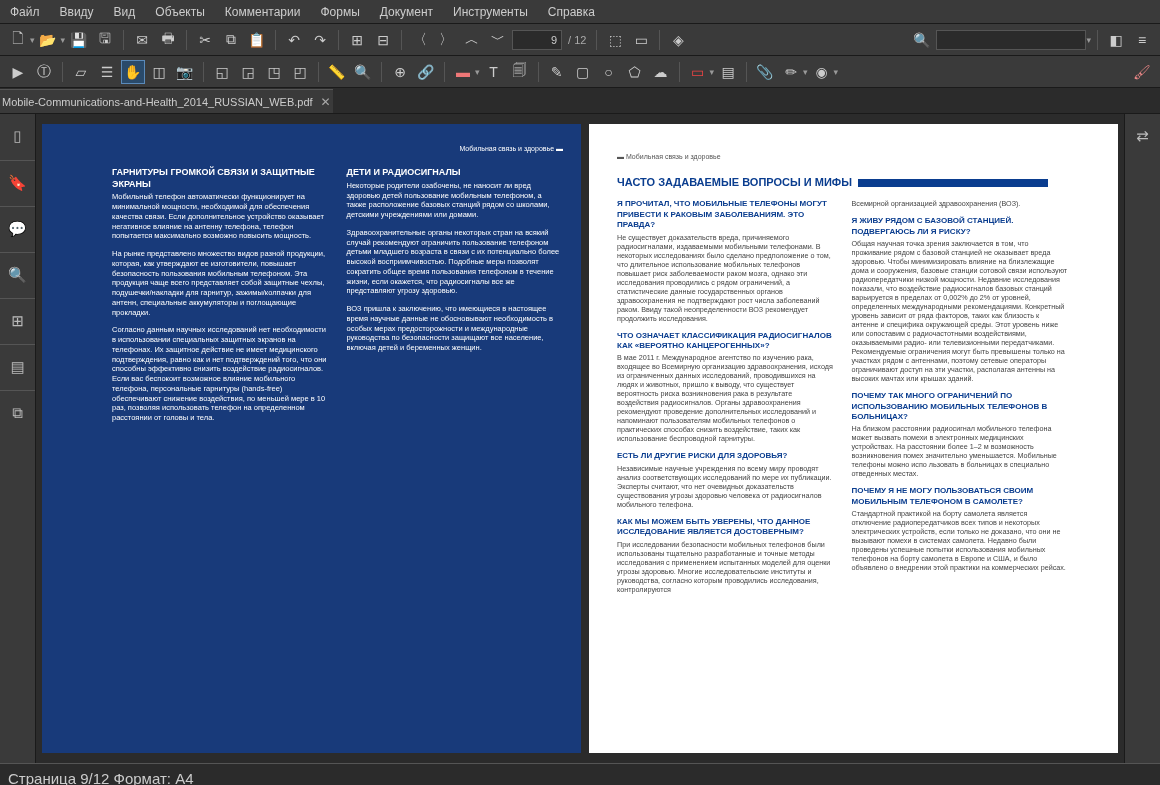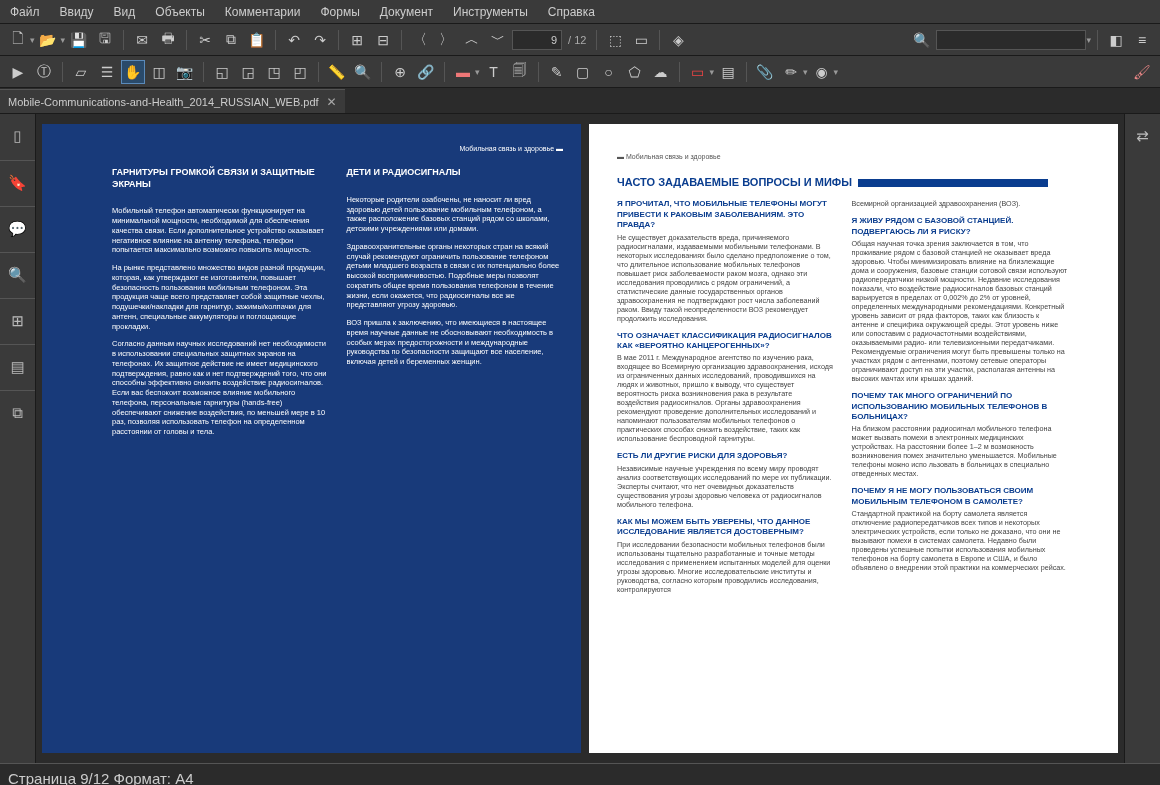--- a/index.html
+++ b/index.html
@@ -9,38 +9,38 @@
 .toolbar{background:#3a3a3a;height:32px;display:flex;align-items:center;padding:0 6px;border-bottom:1px solid #1a1a1a;gap:2px}
 .toolbar2{background:#3a3a3a;height:32px;display:flex;align-items:center;padding:0 6px;border-bottom:1px solid #1a1a1a;gap:2px}
 .tbtn{width:24px;height:24px;display:flex;align-items:center;justify-content:center;cursor:pointer;color:#ccc;font-size:14px}
 .tbtn.sel{background:#2a4a6a;border:1px solid #5a8aba}
 .sep{width:1px;height:20px;background:#555;margin:0 4px}
 .dd{font-size:9px;color:#999;margin-left:-2px}
 .pagein{background:#2b2b2b;border:1px solid #555;color:#ccc;width:50px;height:20px;padding:0 4px;text-align:right;font-size:11px}
 .pgtot{color:#aaa;font-size:11px;margin:0 4px}
 .search{background:#2b2b2b;border:1px solid #555;height:20px;width:150px;padding:0 4px}
 .tabbar{background:#2b2b2b;height:26px;display:flex;align-items:flex-end;border-bottom:1px solid #1a1a1a}
-.tab{background:#3a3a3a;height:24px;padding:0 8px;display:flex;align-items:center;font-size:11px;color:#ccc;gap:8px;border-top:1px solid #555}
+.tab{background:#3a3a3a;height:24px;padding:0 2px;display:flex;align-items:center;font-size:11px;color:#ccc;gap:8px;border-top:1px solid #555}
 .tab .x{cursor:pointer;font-size:12px;color:#aaa}
 .main{display:flex;height:649px}
 .leftbar{width:36px;background:#3a3a3a;border-right:1px solid #1a1a1a;display:flex;flex-direction:column;padding-top:6px;gap:2px}
 .lbtn{height:32px;display:flex;align-items:center;justify-content:center;cursor:pointer;font-size:15px;color:#bbb}
 .lbtn.gap{margin-top:6px;border-top:1px solid #555;padding-top:6px;height:38px}
 .rightbar{width:36px;background:#3a3a3a;border-left:1px solid #1a1a1a;display:flex;flex-direction:column;padding-top:6px}
 .rbtn{height:32px;display:flex;align-items:center;justify-content:center;cursor:pointer;font-size:15px;color:#bbb}
 .doc{flex:1;background:#2b2b2b;display:flex;justify-content:center;padding:10px 6px;gap:8px;overflow:hidden}
 .page{flex:1;height:100%;overflow:hidden;font-size:8px;line-height:1.3}
 .page.left{background:#183a7a;color:#fff;padding:20px 18px 10px 70px}
 .page.right{background:#fff;color:#333;padding:28px 50px 10px 28px;position:relative}
 .phdr{font-size:7px;margin-bottom:14px}
 .phdr.l{text-align:right;color:#fff}
 .phdr.r{color:#555}
 .cols{display:flex;gap:18px}
 .col{flex:1}
-h2{font-size:9px;font-weight:bold;margin-bottom:16px;color:#fff}
+h2{font-size:9px;font-weight:bold;margin-bottom:2px;color:#fff}
 .page.right h3{color:#0a3d8f;font-size:8px;font-weight:bold;margin-bottom:2px;}
 .page.right .faq{color:#0a3d8f;font-size:11px;font-weight:bold;margin-bottom:10px}
 .faqline{display:inline-block;width:190px;height:8px;background:#0a3d8f;vertical-align:middle;margin-left:6px}
 p{margin-bottom:8px;font-size:7.5px}
 .page.right p{color:#444;font-size:7.2px;line-height:1.25}
 .statusbar{background:#2b2b2b;height:30px;display:flex;align-items:center;padding:0 8px;font-size:15px;color:#ccc;border-top:1px solid #555}
 </style>
 </head>
 <body>
 

